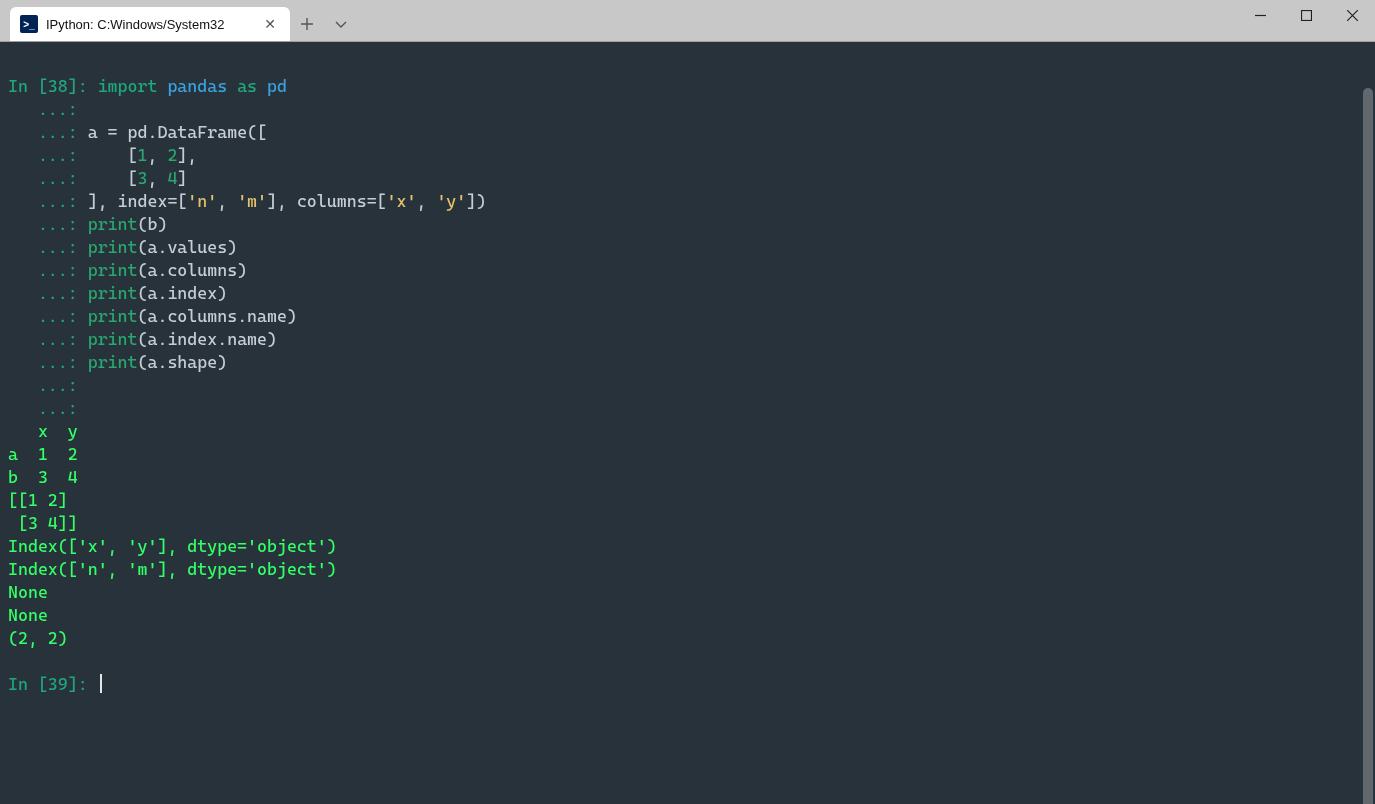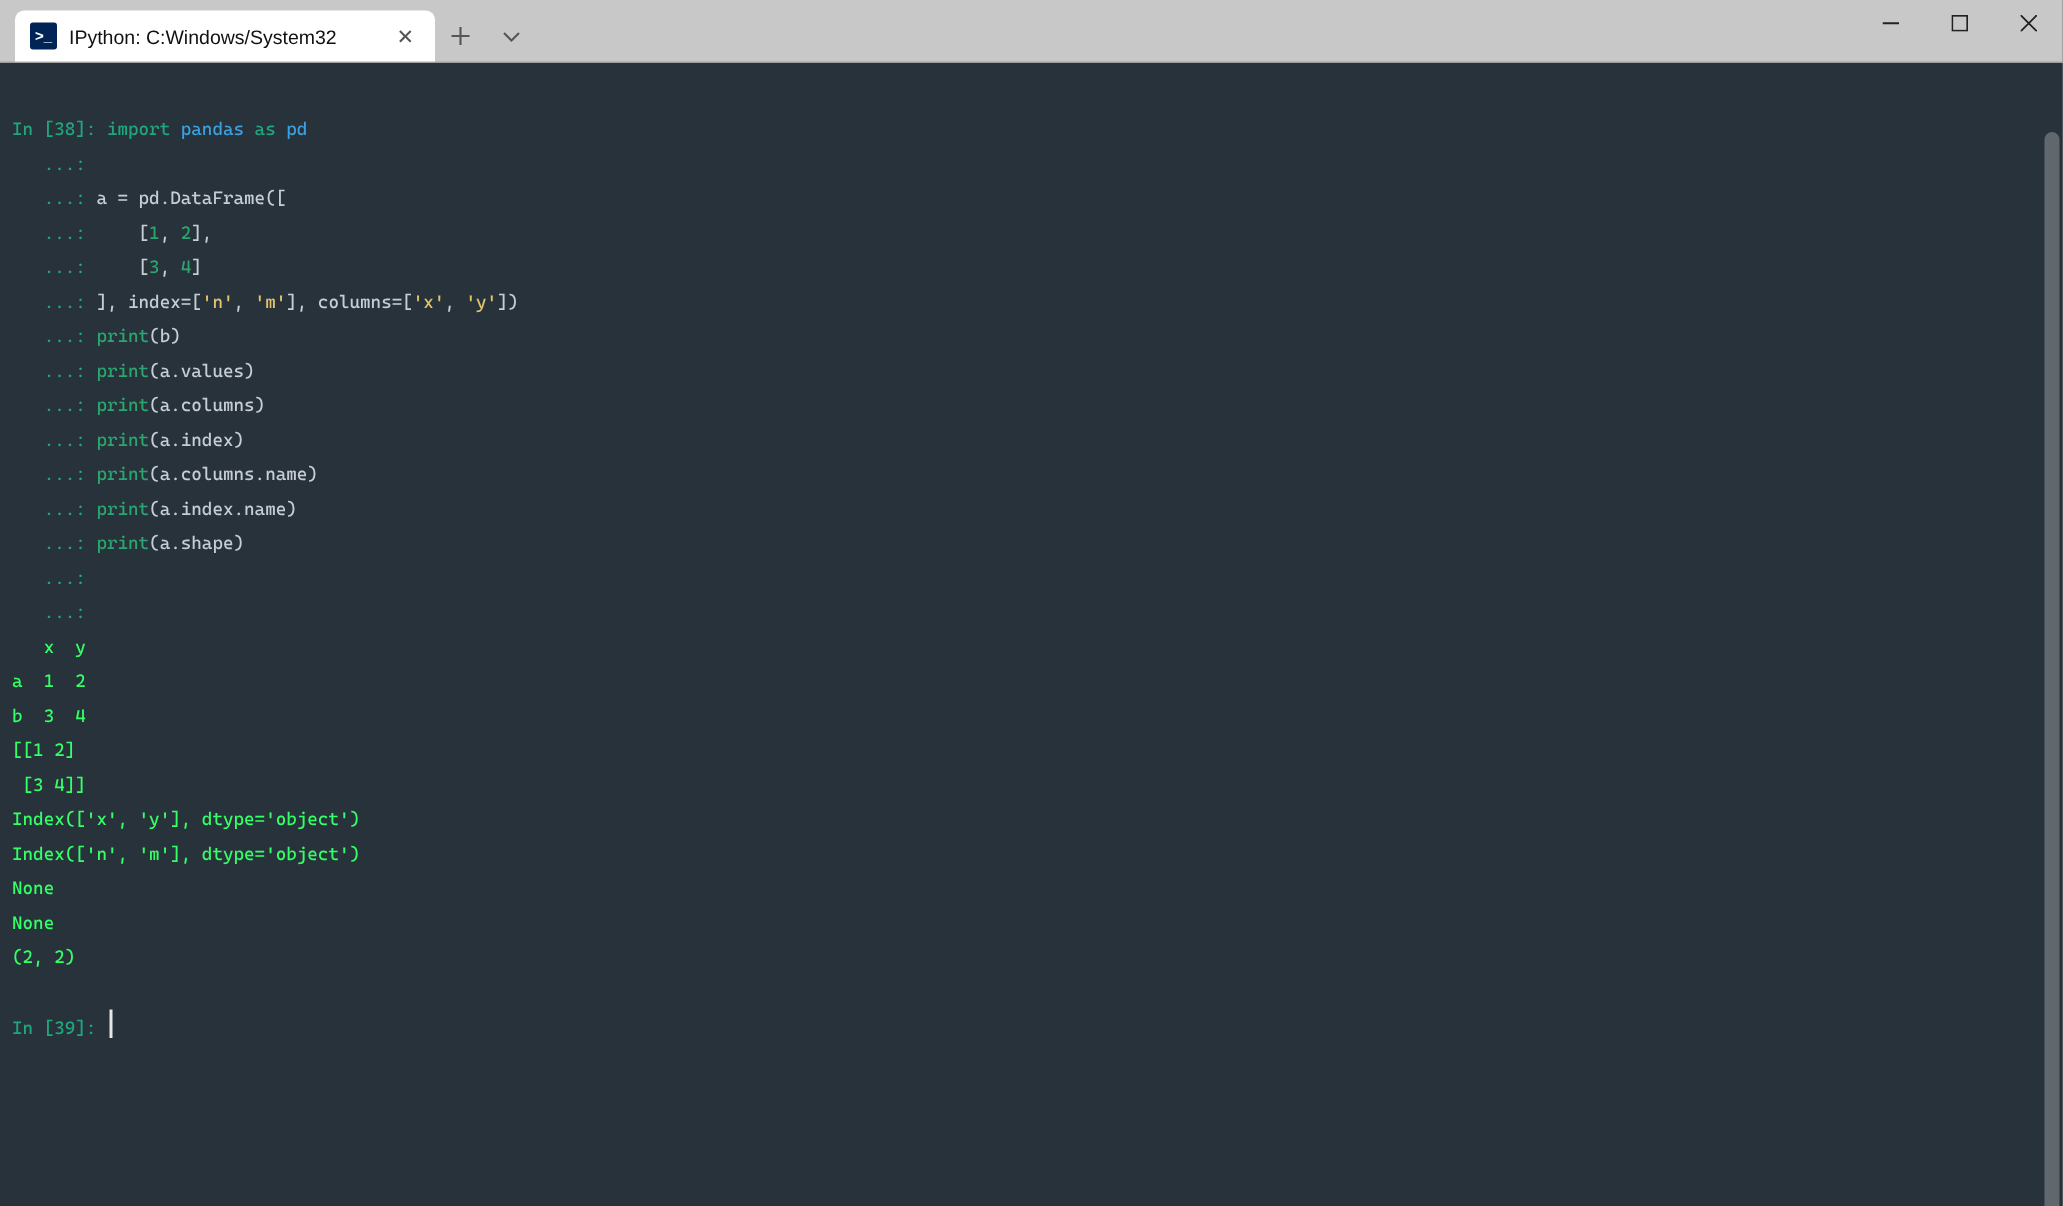--- a/index.html
+++ b/index.html
@@ -57,21 +57,21 @@
     display:flex; align-items:center; justify-content:center;
     color:#222;
   }
   .win-btn svg { width:11px; height:11px; stroke:#222; stroke-width:1.2; fill:none; }
 
   
   .terminal {
     flex:1;
     background:#28323b;
     font-family:"Cascadia Mono","Consolas",monospace;
-    font-size:12px;
+    font-size:17px;
     line-height:23px;
     color:#33ff66;
     padding:10px 0 0 8px;
     position:relative;
     white-space:pre;
     overflow:hidden;
   }
   .c-prompt-in   { color:#1ea87c; }   
   .c-prompt-cont { color:#1ea87c; }   
   .c-kw          { color:#1ea87c; }   

